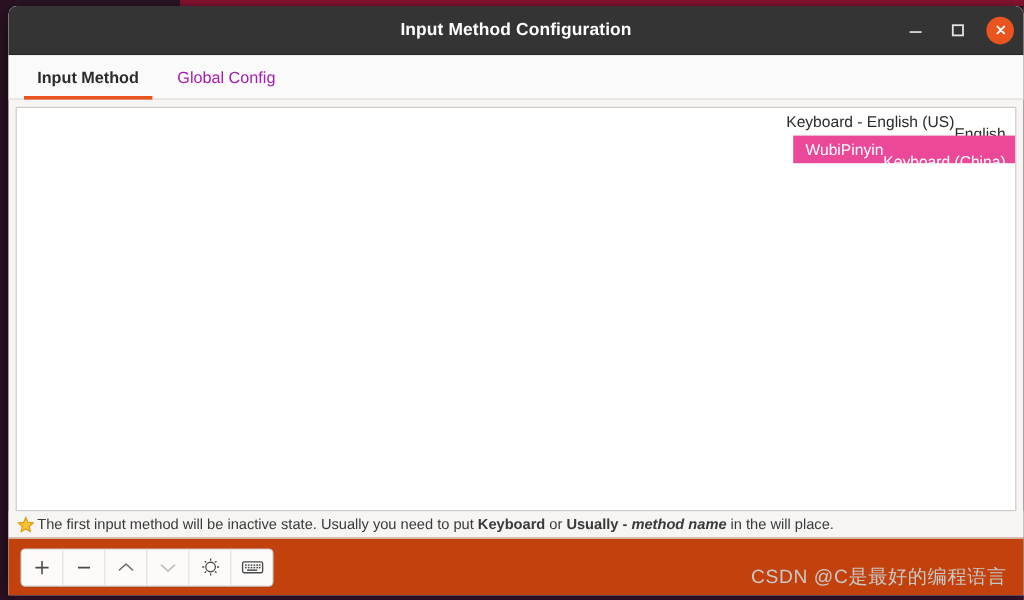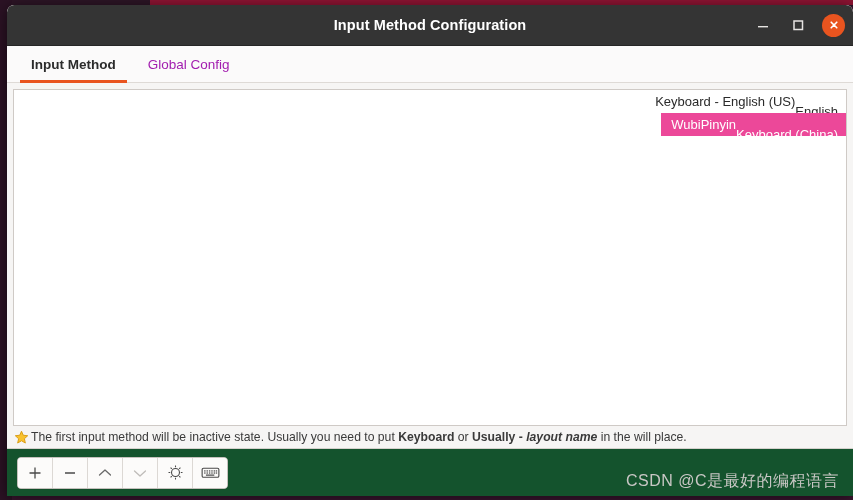--- a/index.html
+++ b/index.html
@@ -187,21 +187,21 @@
     align-items: center;
   }
   #hint-text { line-height: 1; }
   #hint-text b { font-weight: bold; }
   #hint-text i { font-style: italic; font-weight: bold; }
 
   
   #toolbar-area {
     flex: 0 0 48px;
     height: 48px;
-    background: #14532d;
+    background: #c2410c;
     border-top: 1px solid #d5d1cd;
     display: flex;
     align-items: center;
     padding: 0 10px;
     box-sizing: border-box;
     position: relative;
   }
   #toolbar {
     display: flex;
     border: 1px solid #c5c1bd;
@@ -289,21 +289,21 @@
     </div>
   </div>
 
   <div id="hint">
     <span id="star-icon">
       <svg width="15" height="15" viewBox="0 0 16 16">
         <path d="M8 1.3 L9.9 5.6 L14.6 6.1 L11.1 9.3 L12.1 13.9 L8 11.5 L3.9 13.9 L4.9 9.3 L1.4 6.1 L6.1 5.6 Z" fill="#f9c22e" stroke="#d79b12" stroke-width="1"></path>
       </svg>
     </span>
     <span id="hint-text">
-      <span>The first input method will be inactive state. Usually you need to put </span><b>Keyboard</b><span> or </span><b>Usually - </b><i>layout name</i><span> in the will place.</span>
+      <span>The first input method will be inactive state. Usually you need to put </span><b>Keyboard</b><span> or </span><b>Usually - </b><i>method name</i><span> in the will place.</span>
     </span>
   </div>
 
   <div id="toolbar-area">
     <div id="toolbar">
 
       <div class="tool-btn">
         <svg width="16" height="16" viewBox="0 0 16 16">
           <path d="M8 2.5 V13.5 M2.5 8 H13.5" stroke="#4a4a4a" stroke-width="1.3"></path>
         </svg>

